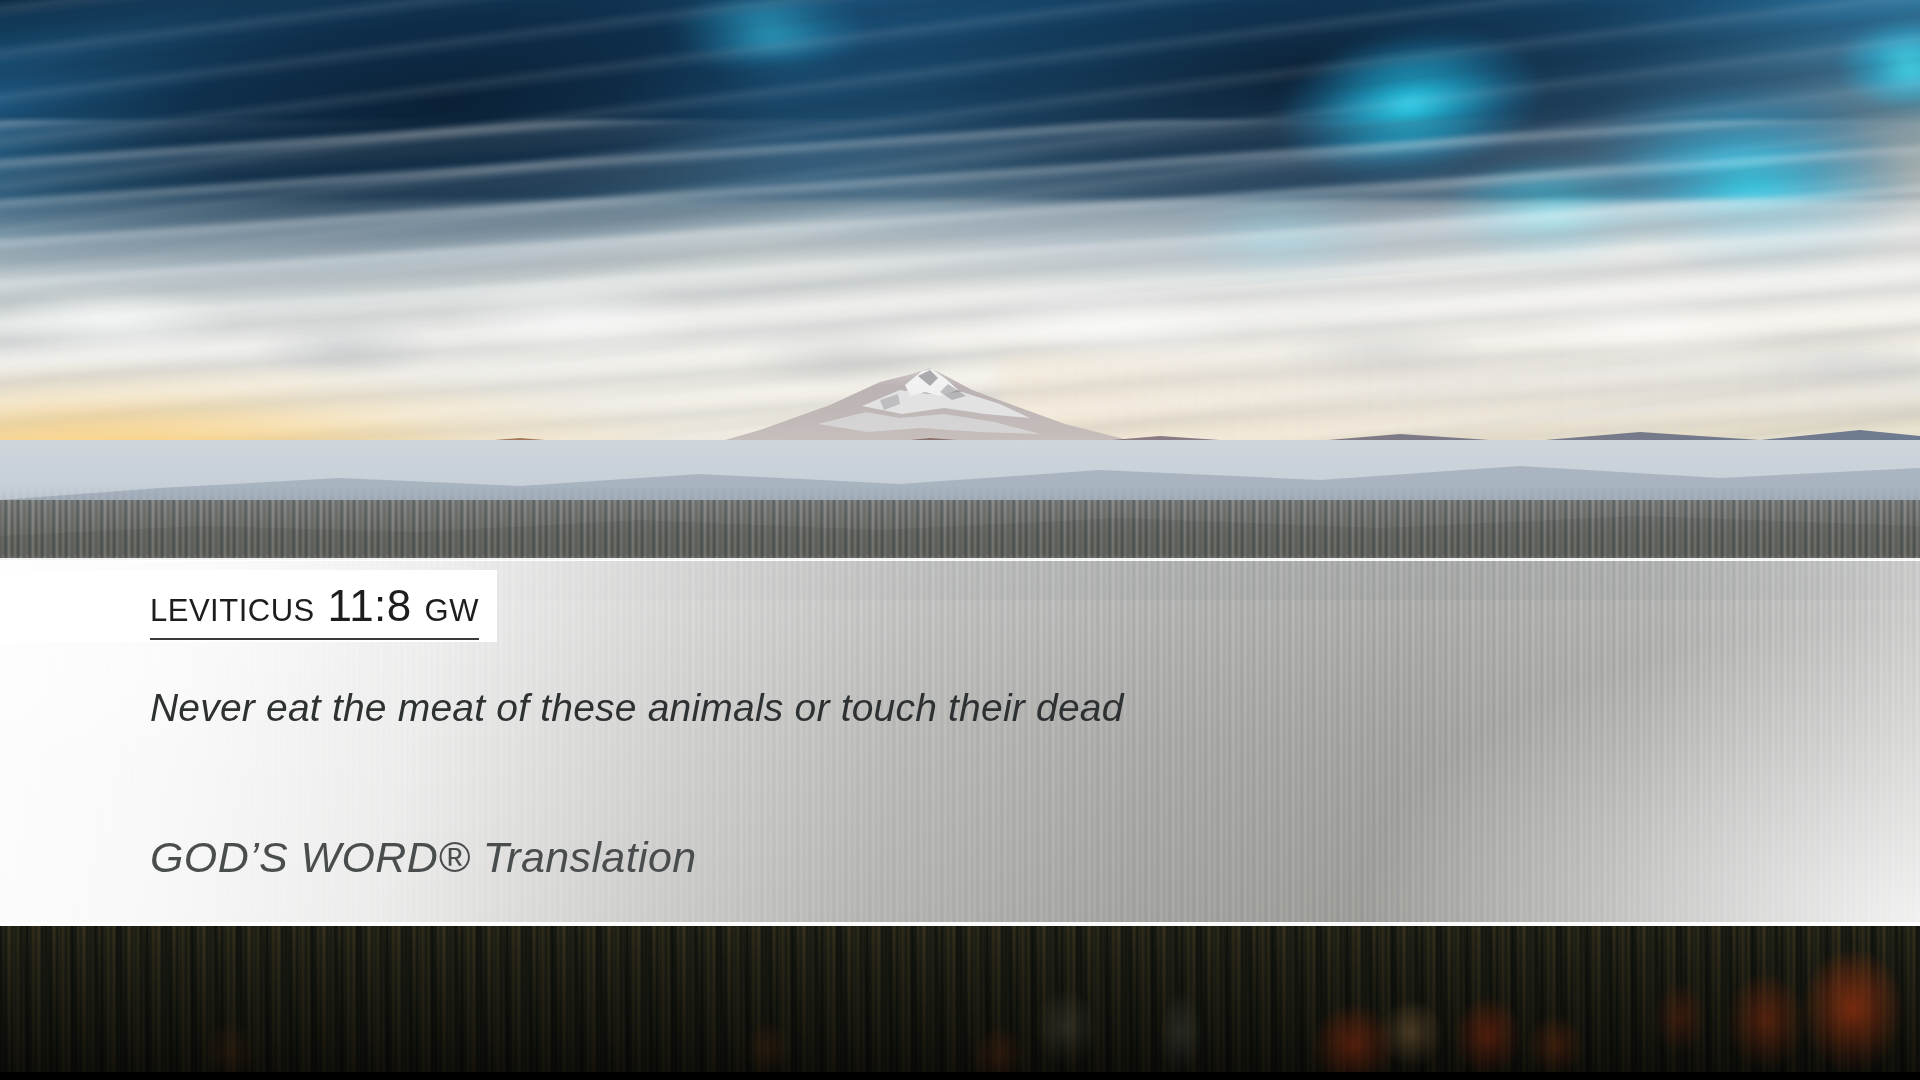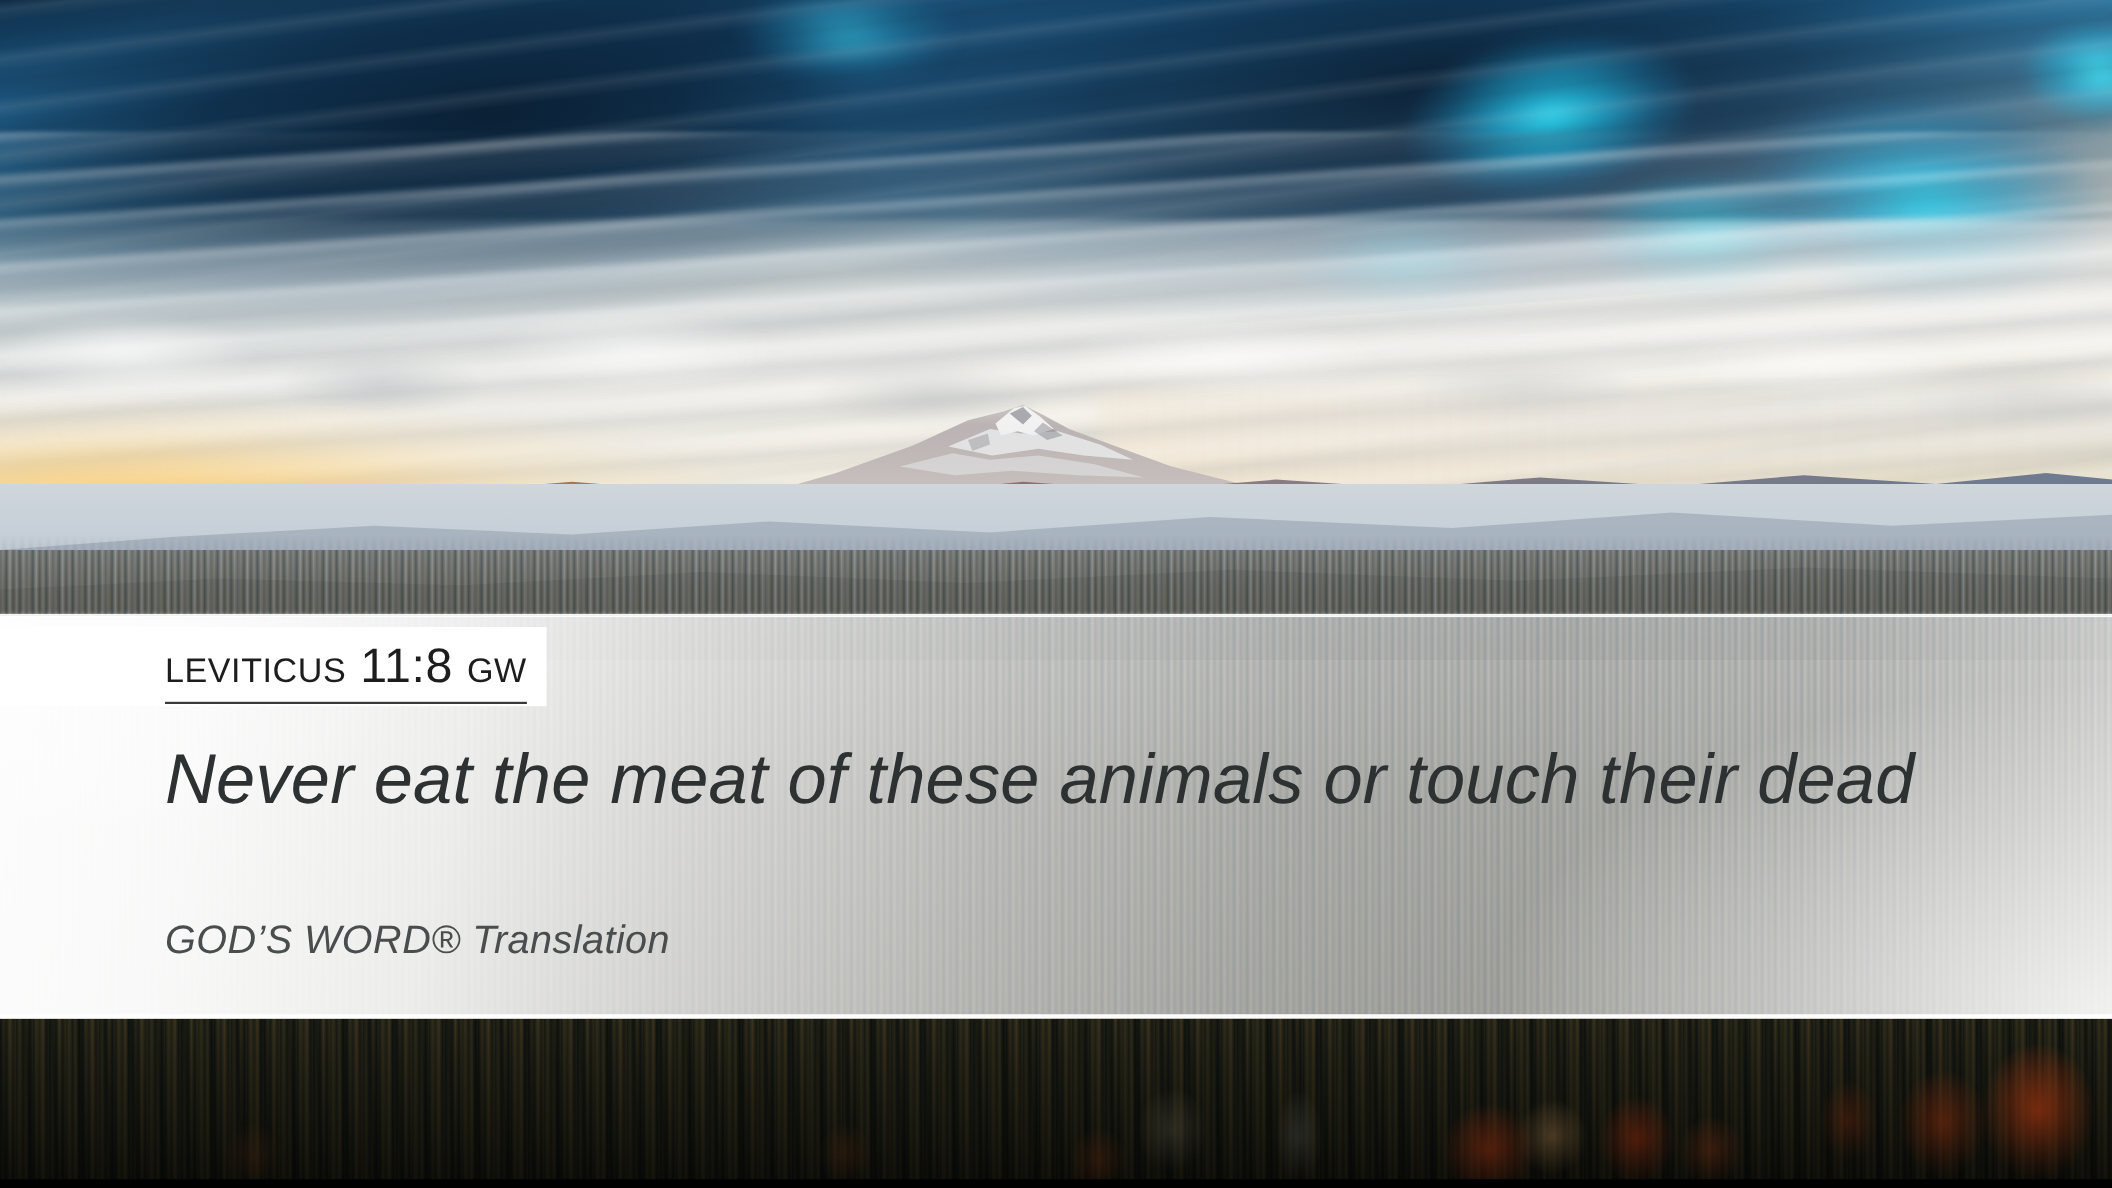--- a/index.html
+++ b/index.html
@@ -389,32 +389,32 @@
     background: #3a3a3a;
   }
 
   .verse {
     position: absolute;
     left: 150px; top: 668px;
     width: 1680px;
     font-family: "Liberation Sans", sans-serif;
     font-style: italic;
     font-weight: 300;
-    font-size: 64px;
+    font-size: 39px;
     line-height: 80px;
     letter-spacing: 0.2px;
     color: #2e3132;
   }
   .attrib {
     position: absolute;
     left: 150px; top: 833px;
     font-family: "Liberation Sans", sans-serif;
     font-style: italic;
     font-weight: 400;
-    font-size: 36px;
+    font-size: 43px;
     letter-spacing: 0.4px;
     color: #4a4d4e;
     white-space: nowrap;
   }
 </style>
 </head>
 <body>
 
 <div id="stage">
 

